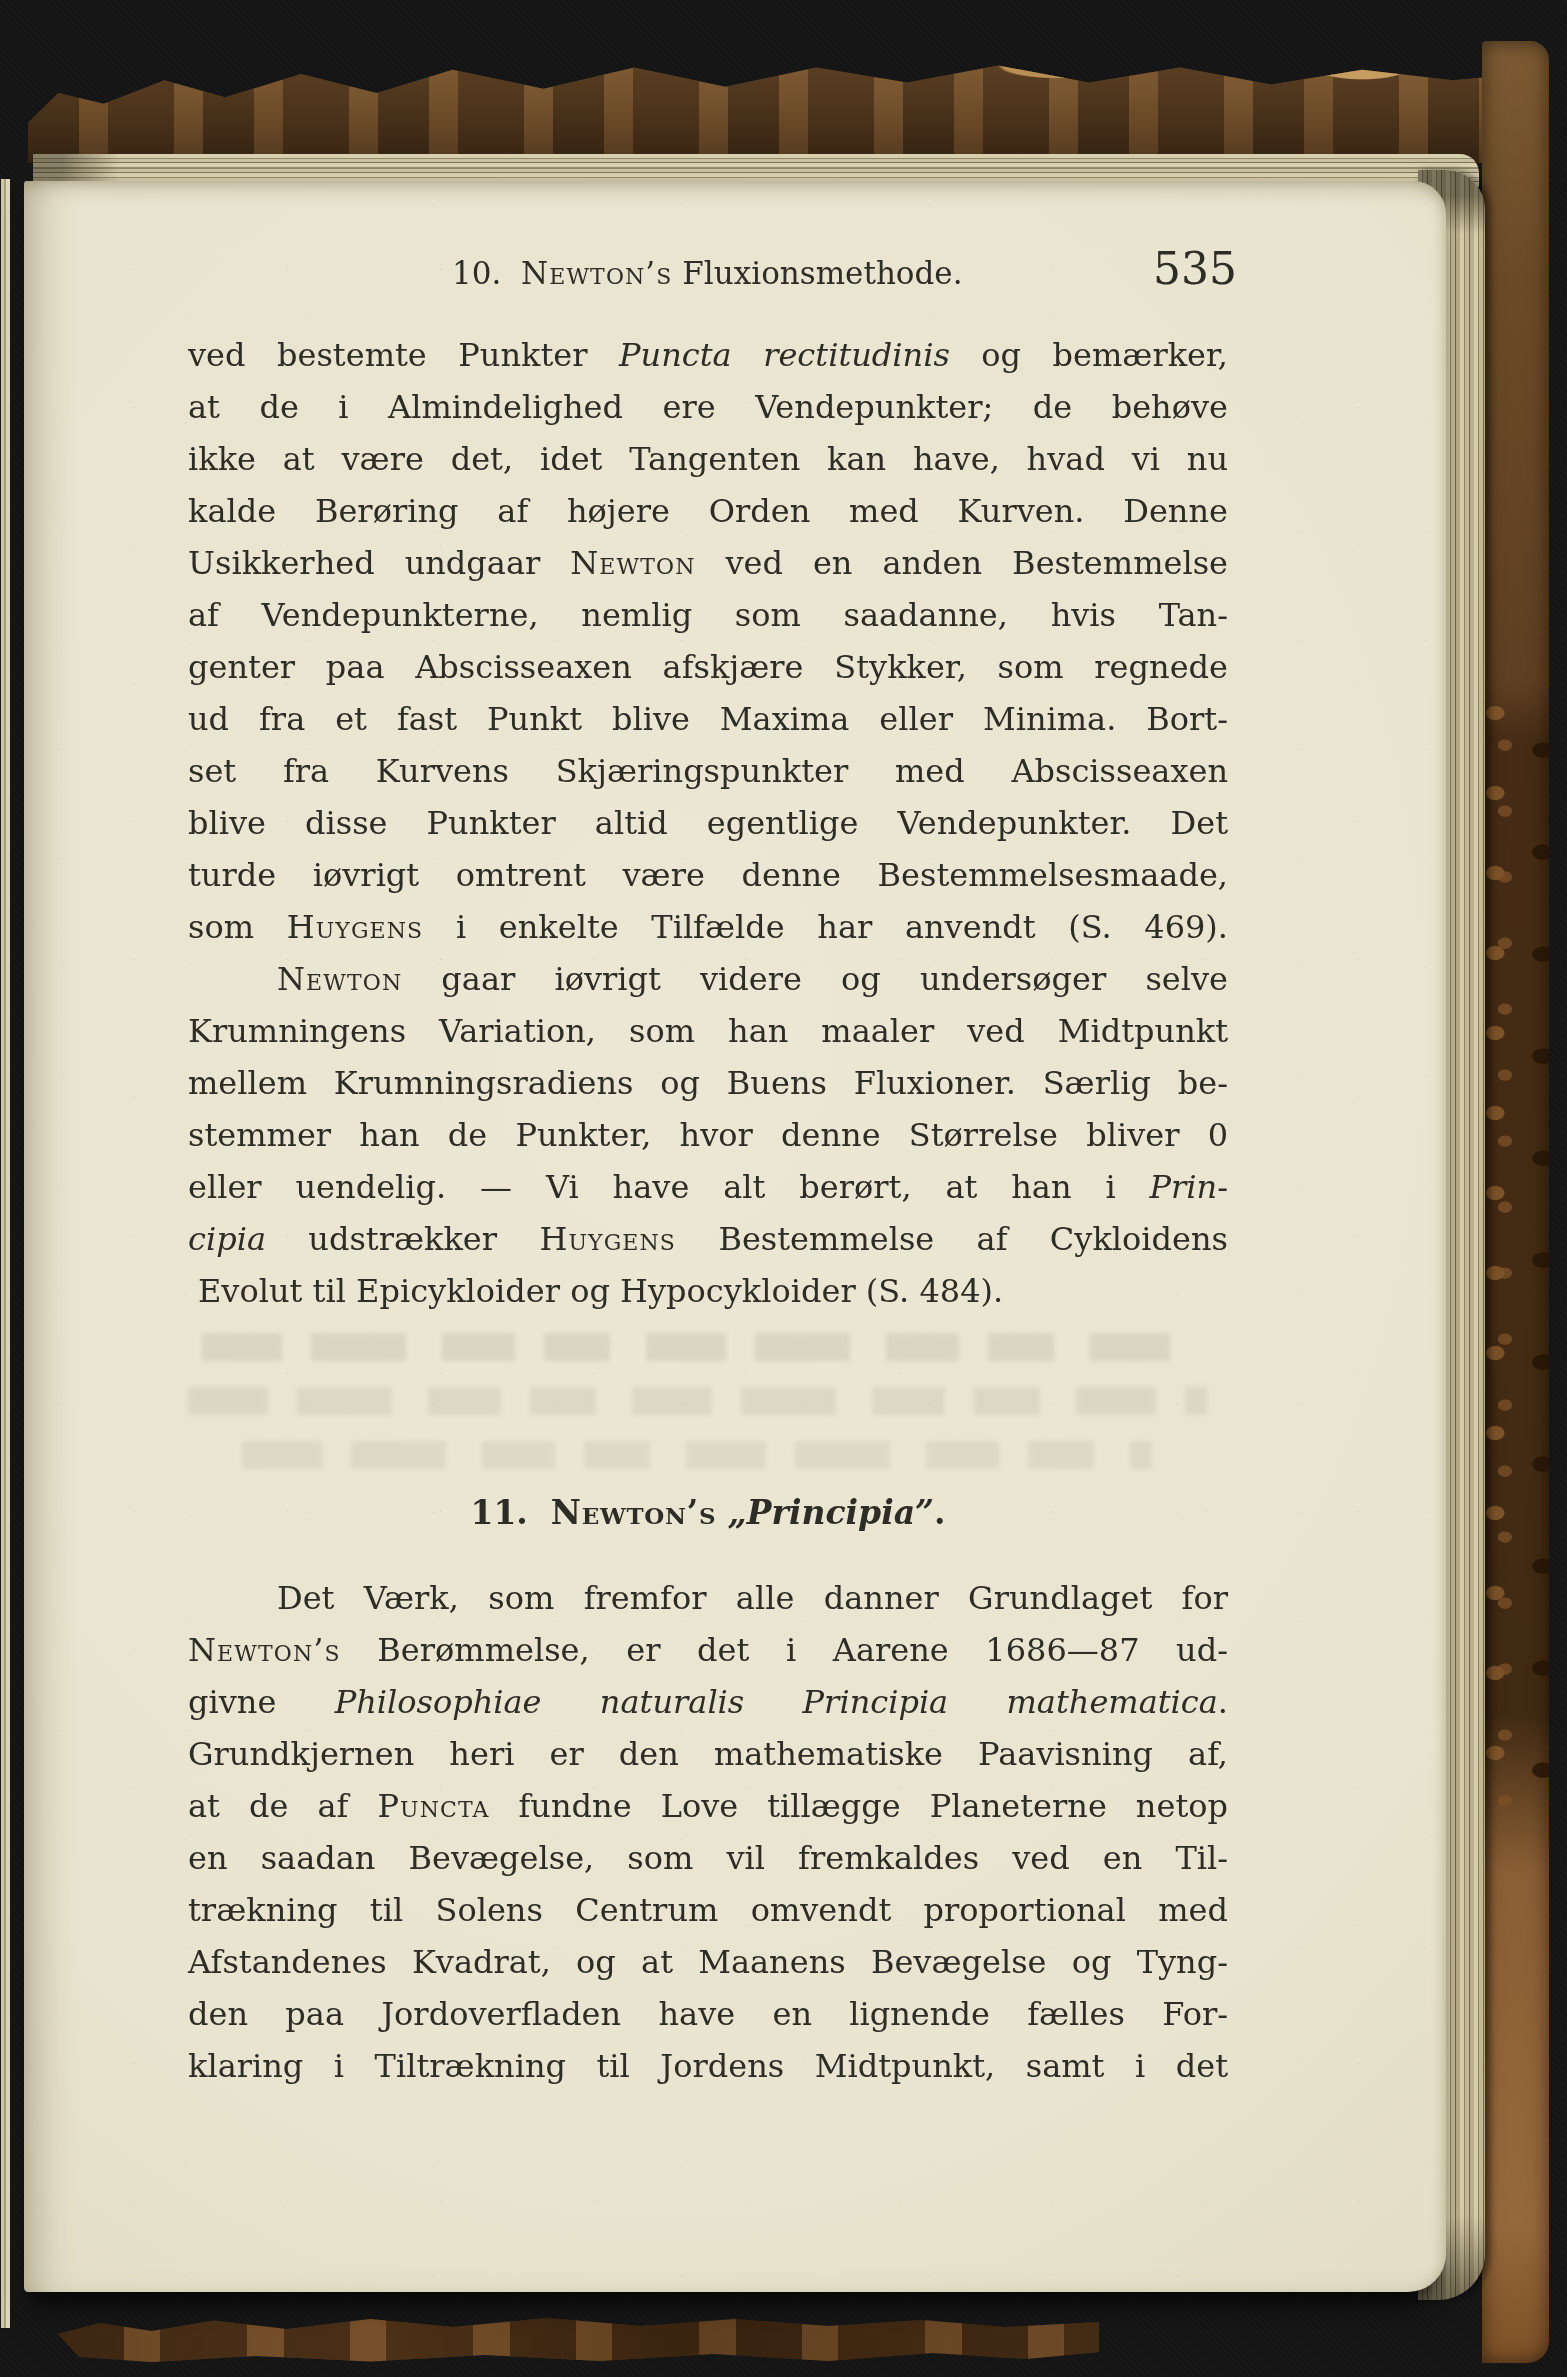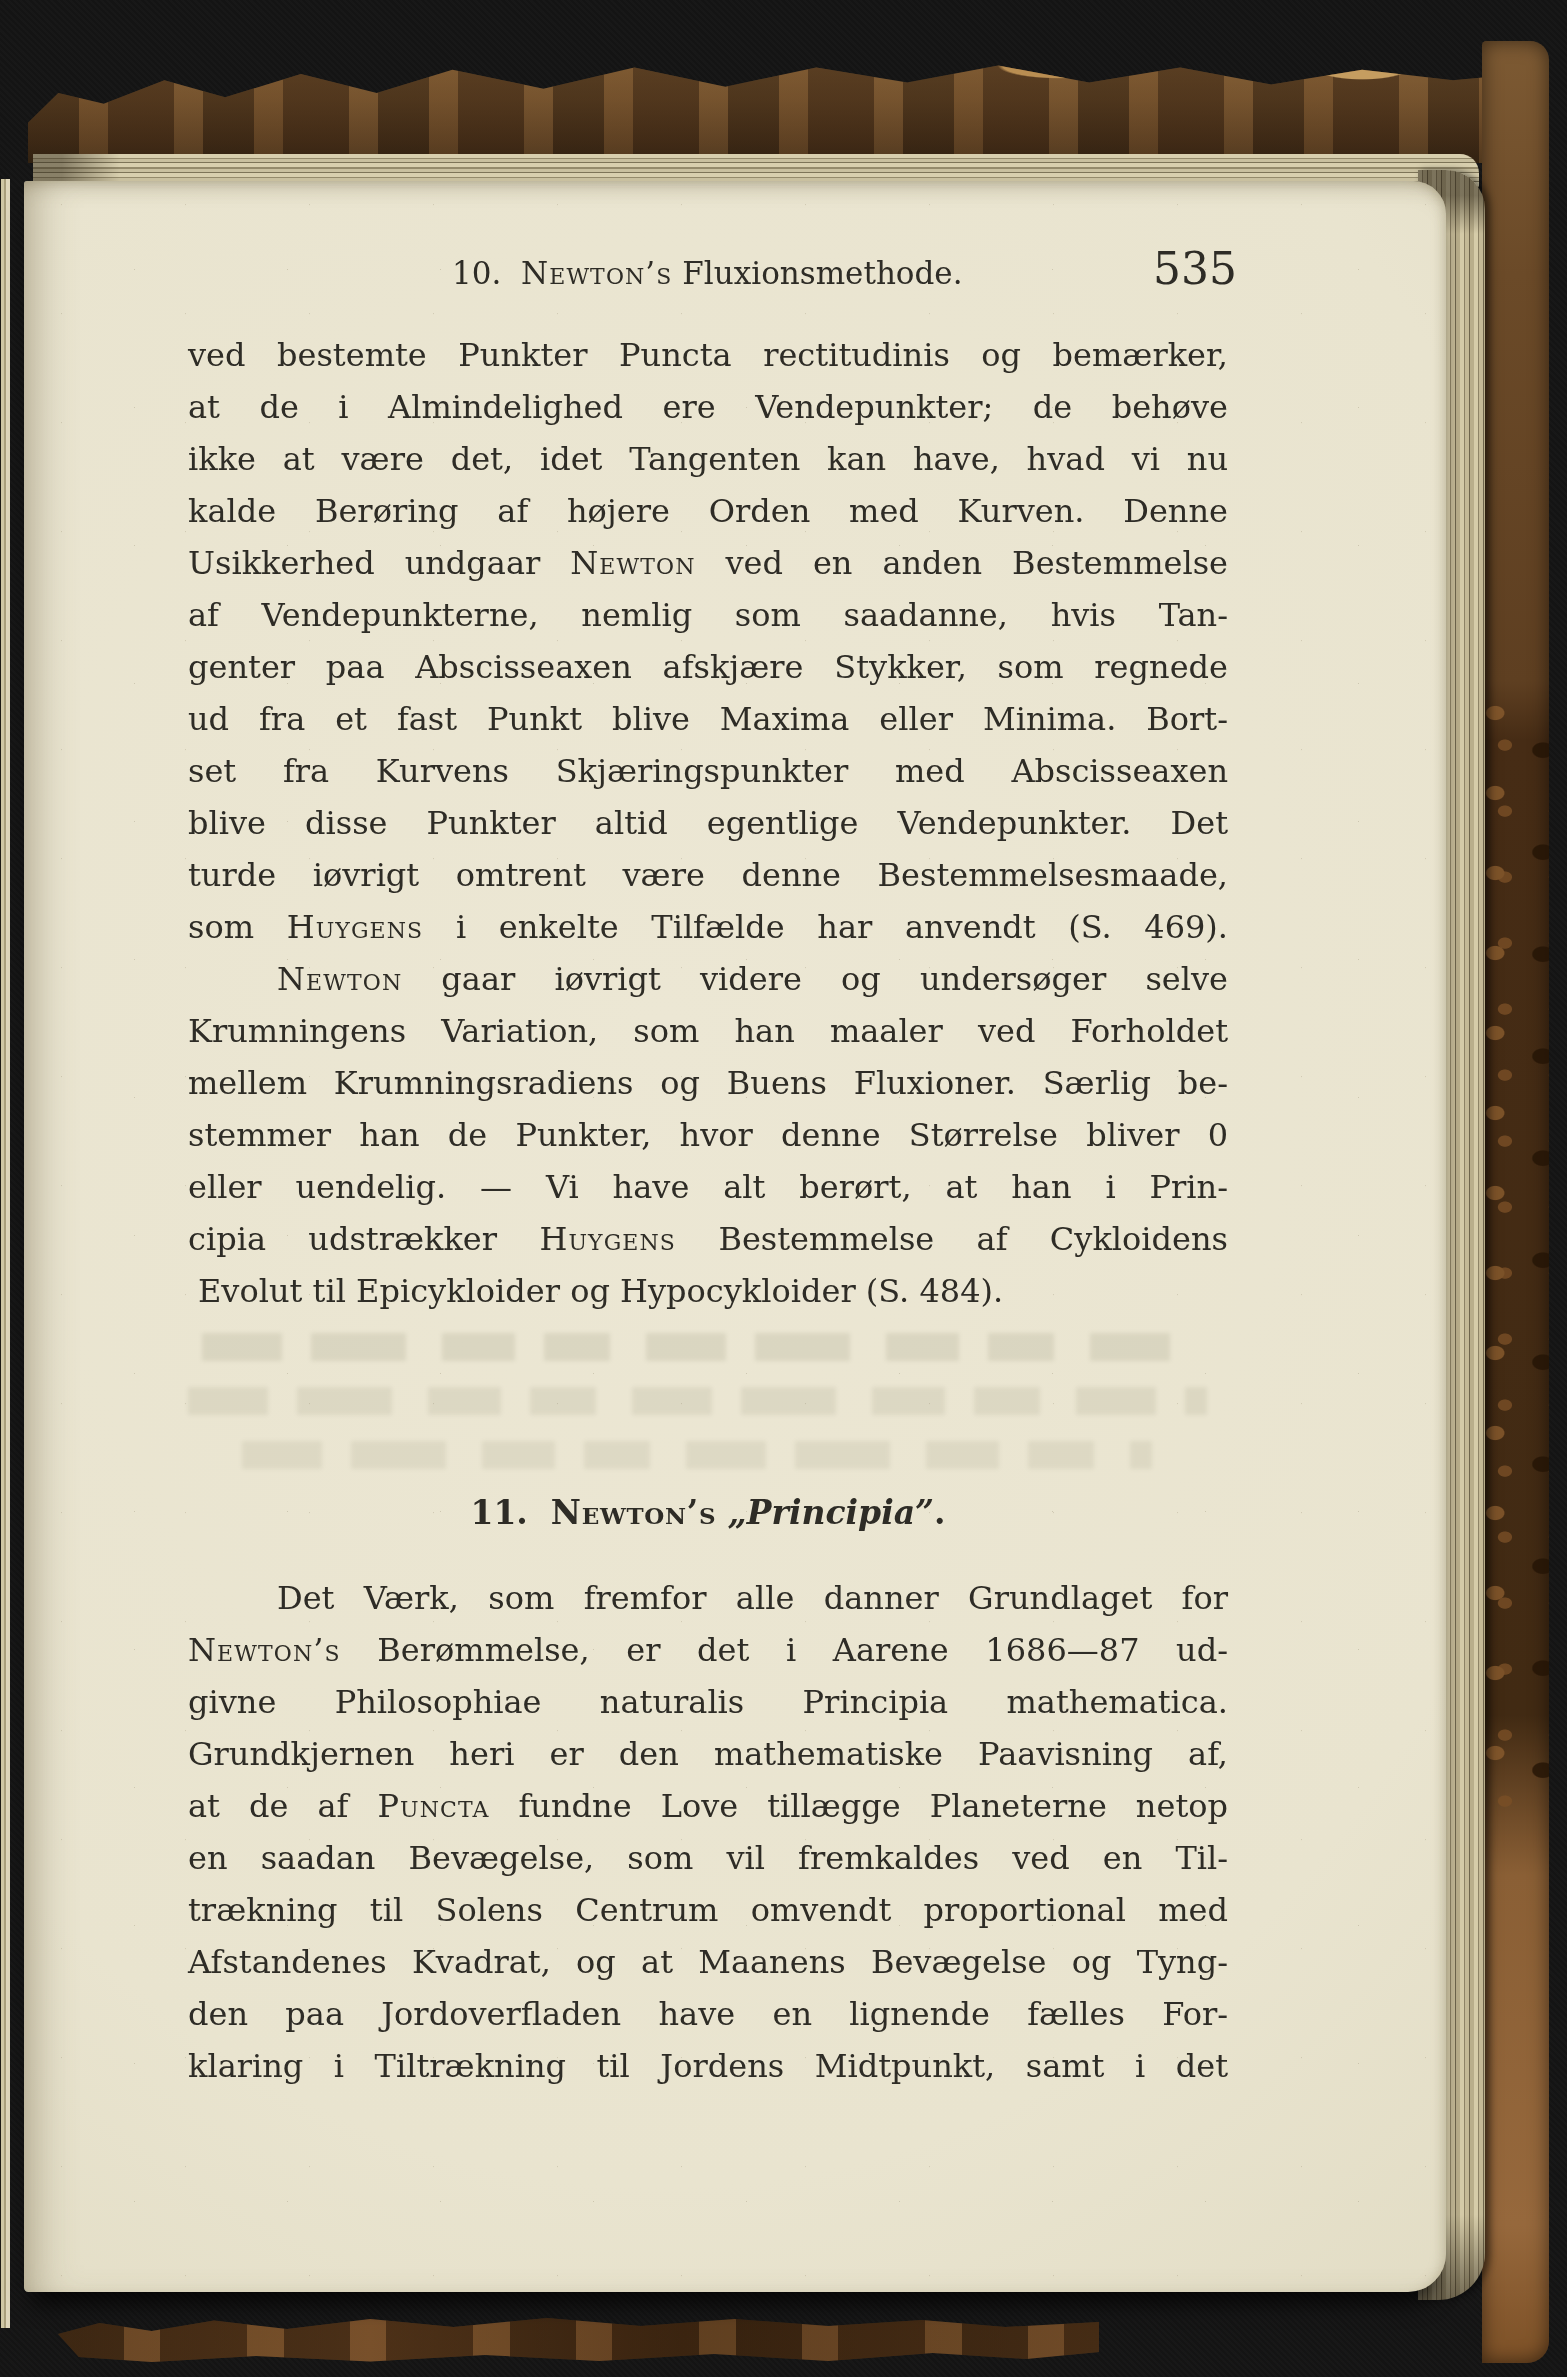--- a/index.html
+++ b/index.html
@@ -92,21 +92,21 @@
   }
   .page-number{
     position:absolute;right:209px;top:64px;height:48px;line-height:48px;
     font-size:44px;
   }
   .textblock{position:absolute;left:164px;width:1040px;font-size:32px;}
   .line{height:52px;line-height:52px;text-align:justify;text-align-last:justify;}
   .line.no-just{text-align:left;text-align-last:left;margin-left:10px;}
   .line.indent{text-indent:89px;}
   .s-n{}
-  .s-i{}
+  .s-i{font-style:italic;}
   .s-sc{font-variant:small-caps;letter-spacing:1.1px;}
   .s-b{font-weight:bold;}
   .s-bi{font-weight:bold;font-style:italic;}
   .s-bsc{font-weight:bold;font-variant:small-caps;letter-spacing:0.7px;}
   .section-heading{
     position:absolute;left:164px;top:1306px;width:1040px;height:52px;line-height:52px;
     font-size:33px;text-align:center;
   }
   .ghost{
     position:absolute;height:28px;opacity:.13;filter:blur(2.2px);
@@ -140,21 +140,21 @@
       <div class="line"><span class="s-n">kalde Berøring af højere Orden med Kurven. Denne</span></div>
       <div class="line"><span class="s-n">Usikkerhed undgaar </span><span class="s-sc">Newton</span><span class="s-n"> ved en anden Bestemmelse</span></div>
       <div class="line"><span class="s-n">af Vendepunkterne, nemlig som saadanne, hvis Tan-</span></div>
       <div class="line"><span class="s-n">genter paa Abscisseaxen afskjære Stykker, som regnede</span></div>
       <div class="line"><span class="s-n">ud fra et fast Punkt blive Maxima eller Minima. Bort-</span></div>
       <div class="line"><span class="s-n">set fra Kurvens Skjæringspunkter med Abscisseaxen</span></div>
       <div class="line"><span class="s-n">blive disse Punkter altid egentlige Vendepunkter. Det</span></div>
       <div class="line"><span class="s-n">turde iøvrigt omtrent være denne Bestemmelsesmaade,</span></div>
       <div class="line"><span class="s-n">som </span><span class="s-sc">Huygens</span><span class="s-n"> i enkelte Tilfælde har anvendt (S. 469).</span></div>
       <div class="line indent"><span class="s-sc">Newton</span><span class="s-n"> gaar iøvrigt videre og undersøger selve</span></div>
-      <div class="line"><span class="s-n">Krumningens Variation, som han maaler ved Forholdet</span></div>
+      <div class="line"><span class="s-n">Krumningens Variation, som han maaler ved Midtpunkt</span></div>
       <div class="line"><span class="s-n">mellem Krumningsradiens og Buens Fluxioner. Særlig be-</span></div>
       <div class="line"><span class="s-n">stemmer han de Punkter, hvor denne Størrelse bliver 0</span></div>
       <div class="line"><span class="s-n">eller uendelig. — Vi have alt berørt, at han i </span><span class="s-i">Prin-</span></div>
       <div class="line"><span class="s-i">cipia</span><span class="s-n"> udstrækker </span><span class="s-sc">Huygens</span><span class="s-n"> Bestemmelse af Cykloidens</span></div>
       <div class="line no-just"><span class="s-n">Evolut til Epicykloider og Hypocykloider (S. 484).</span></div>
     </div>
 
   <div class="ghost g1"></div>
   <div class="ghost g2"></div>
   <div class="ghost g3"></div>

